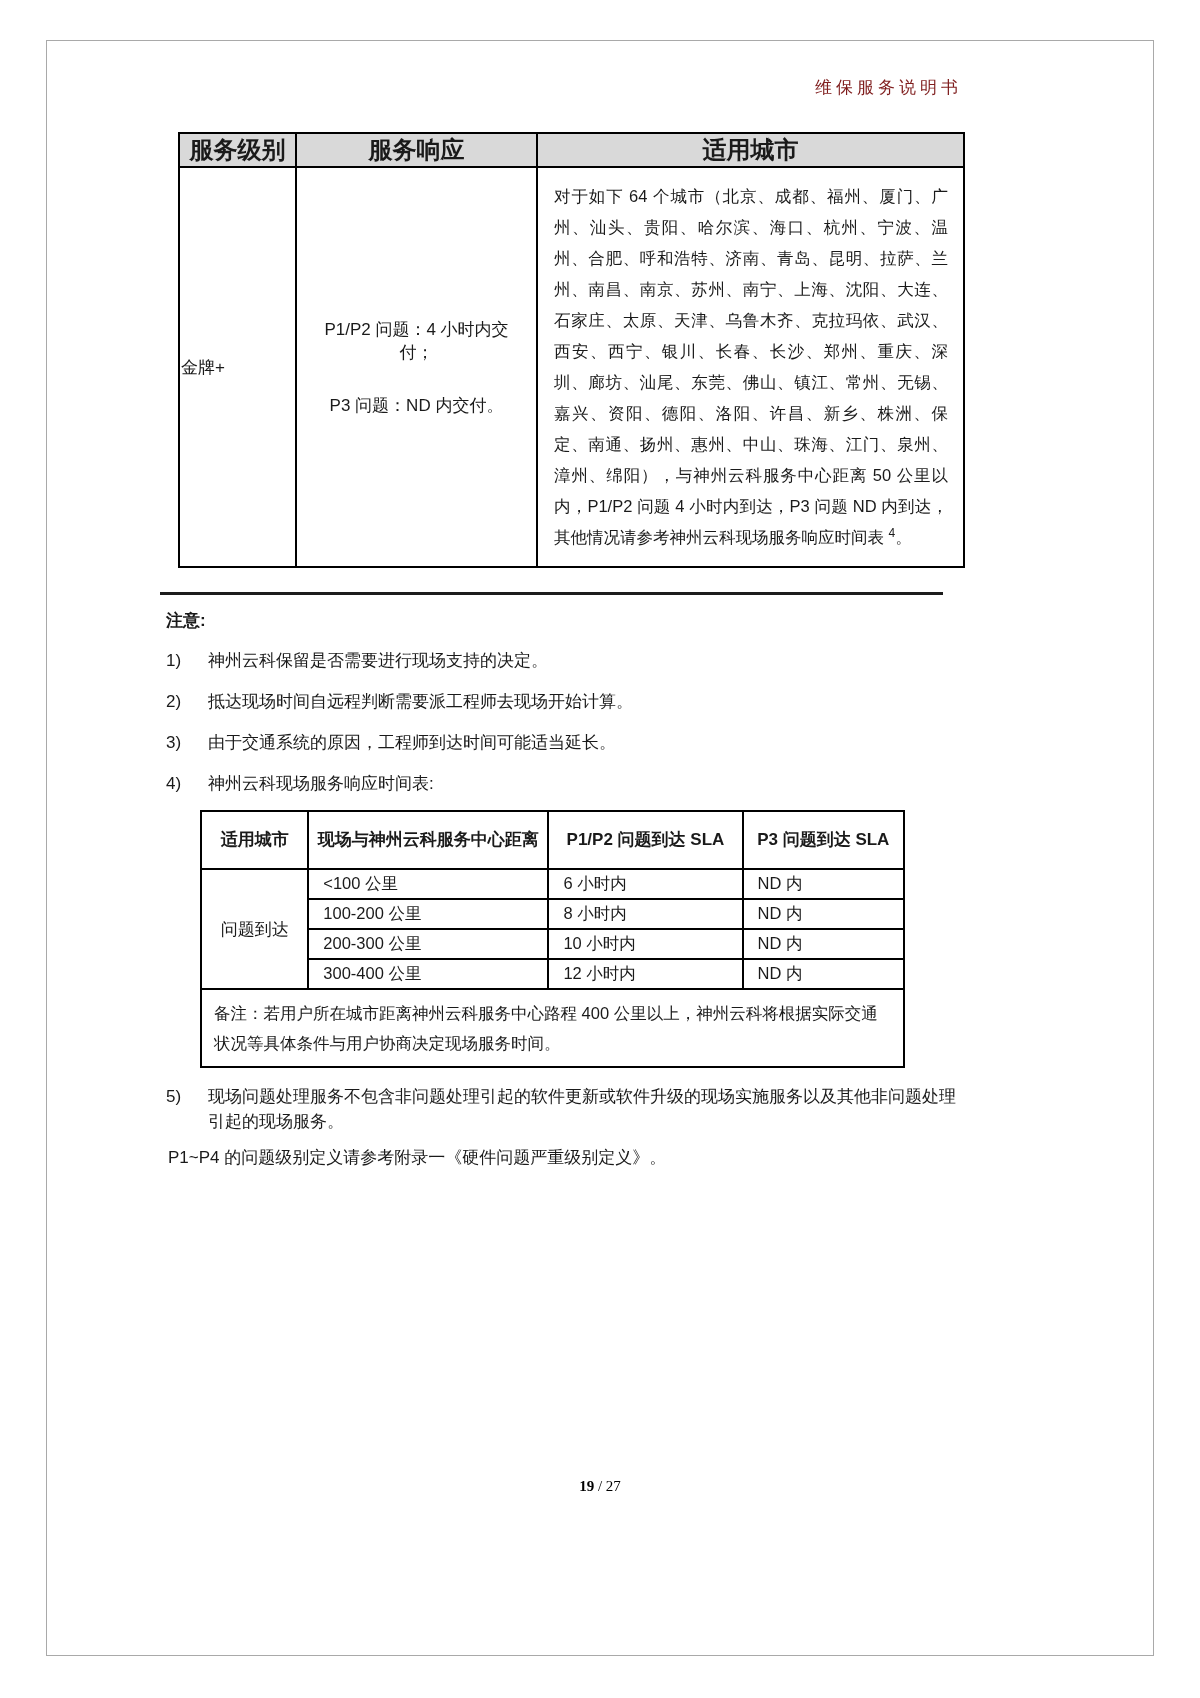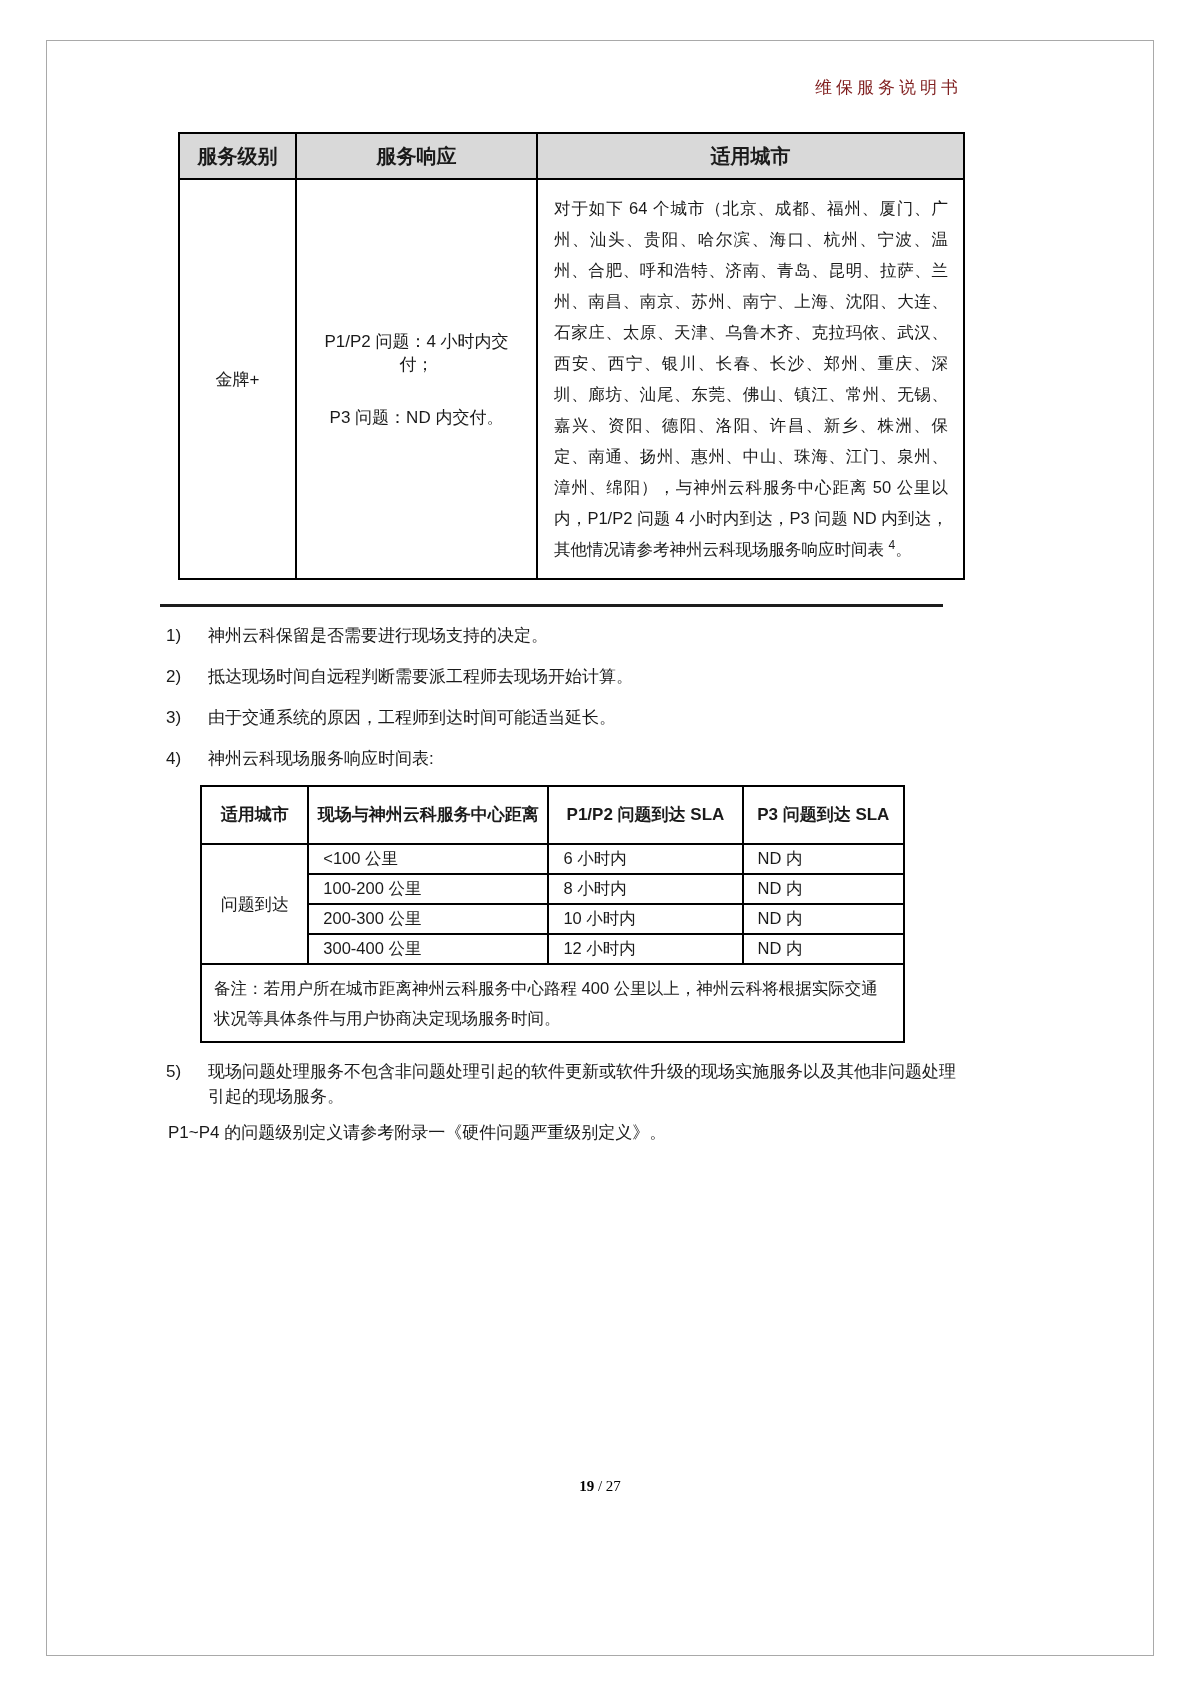--- a/index.html
+++ b/index.html
@@ -19,28 +19,28 @@
     font-size:17px; letter-spacing:4px; color:#7f1d1d;
   }
   .content {
     position:absolute; left:160px; top:132px; width:803px;
   }
   
   table { border-collapse:collapse; }
   .t1 { margin-left:18px; width:785px; table-layout:fixed; }
   .t1 th, .t1 td { border:2px solid #000; }
   .t1 th {
-    background:#d9d9d9; font-weight:bold; font-size:20px;
-    height:46px; text-align:center; padding:0 4px;
+    background:#d9d9d9; font-weight:bold; font-size:24px;
+    height:34px; text-align:center; padding:0 4px;
   }
   .t1 .col-level  { width:117px; }
   .t1 .col-resp   { width:241px; }
   .t1 .col-cities { width:427px; }
   .t1 td { vertical-align:middle; }
-  .cell-level { text-align:center; font-size:17px; }
+  .cell-level { text-align:left; font-size:17px; }
   .cell-resp  { text-align:center; font-size:17px; line-height:23px; padding:0 18px; }
   .cell-resp p { margin:0; }
   .cell-resp p.first { margin-bottom:30px; }
   .cell-cities {
     font-size:16.5px; line-height:31px; text-align:justify;
     padding:13px 15px 13px 16px; vertical-align:top;
   }
   .cell-cities .sup { vertical-align:super; font-size:12px; line-height:0; }
   
   .rule { margin-top:24px; width:783px; height:3px; background:#1c1c1c; }
@@ -96,20 +96,21 @@
         </td>
         <td class="cell-cities">
           <span>对于如下 64 个城市（北京、成都、福州、厦门、广州、汕头、贵阳、哈尔滨、海口、杭州、宁波、温州、合肥、呼和浩特、济南、青岛、昆明、拉萨、兰州、南昌、南京、苏州、南宁、上海、沈阳、大连、石家庄、太原、天津、乌鲁木齐、克拉玛依、武汉、西安、西宁、银川、长春、长沙、郑州、重庆、深圳、廊坊、汕尾、东莞、佛山、镇江、常州、无锡、嘉兴、资阳、德阳、洛阳、许昌、新乡、株洲、保定、南通、扬州、惠州、中山、珠海、江门、泉州、漳州、绵阳），与神州云科服务中心距离 50 公里以内，P1/P2 问题 4 小时内到达，P3 问题 ND 内到达，其他情况请参考神州云科现场服务响应时间表 </span><span class="sup">4</span><span>。</span>
         </td>
       </tr>
     </tbody>
       </table>
 
     <div class="rule"></div>
 
+    <div class="notes-heading">注意:</div>
 
     <div class="note-item">
       <span class="note-num">1)</span>
       <span class="note-text">神州云科保留是否需要进行现场支持的决定。</span>
     </div>
     <div class="note-item">
       <span class="note-num">2)</span>
       <span class="note-text">抵达现场时间自远程判断需要派工程师去现场开始计算。</span>
     </div>
     <div class="note-item">

